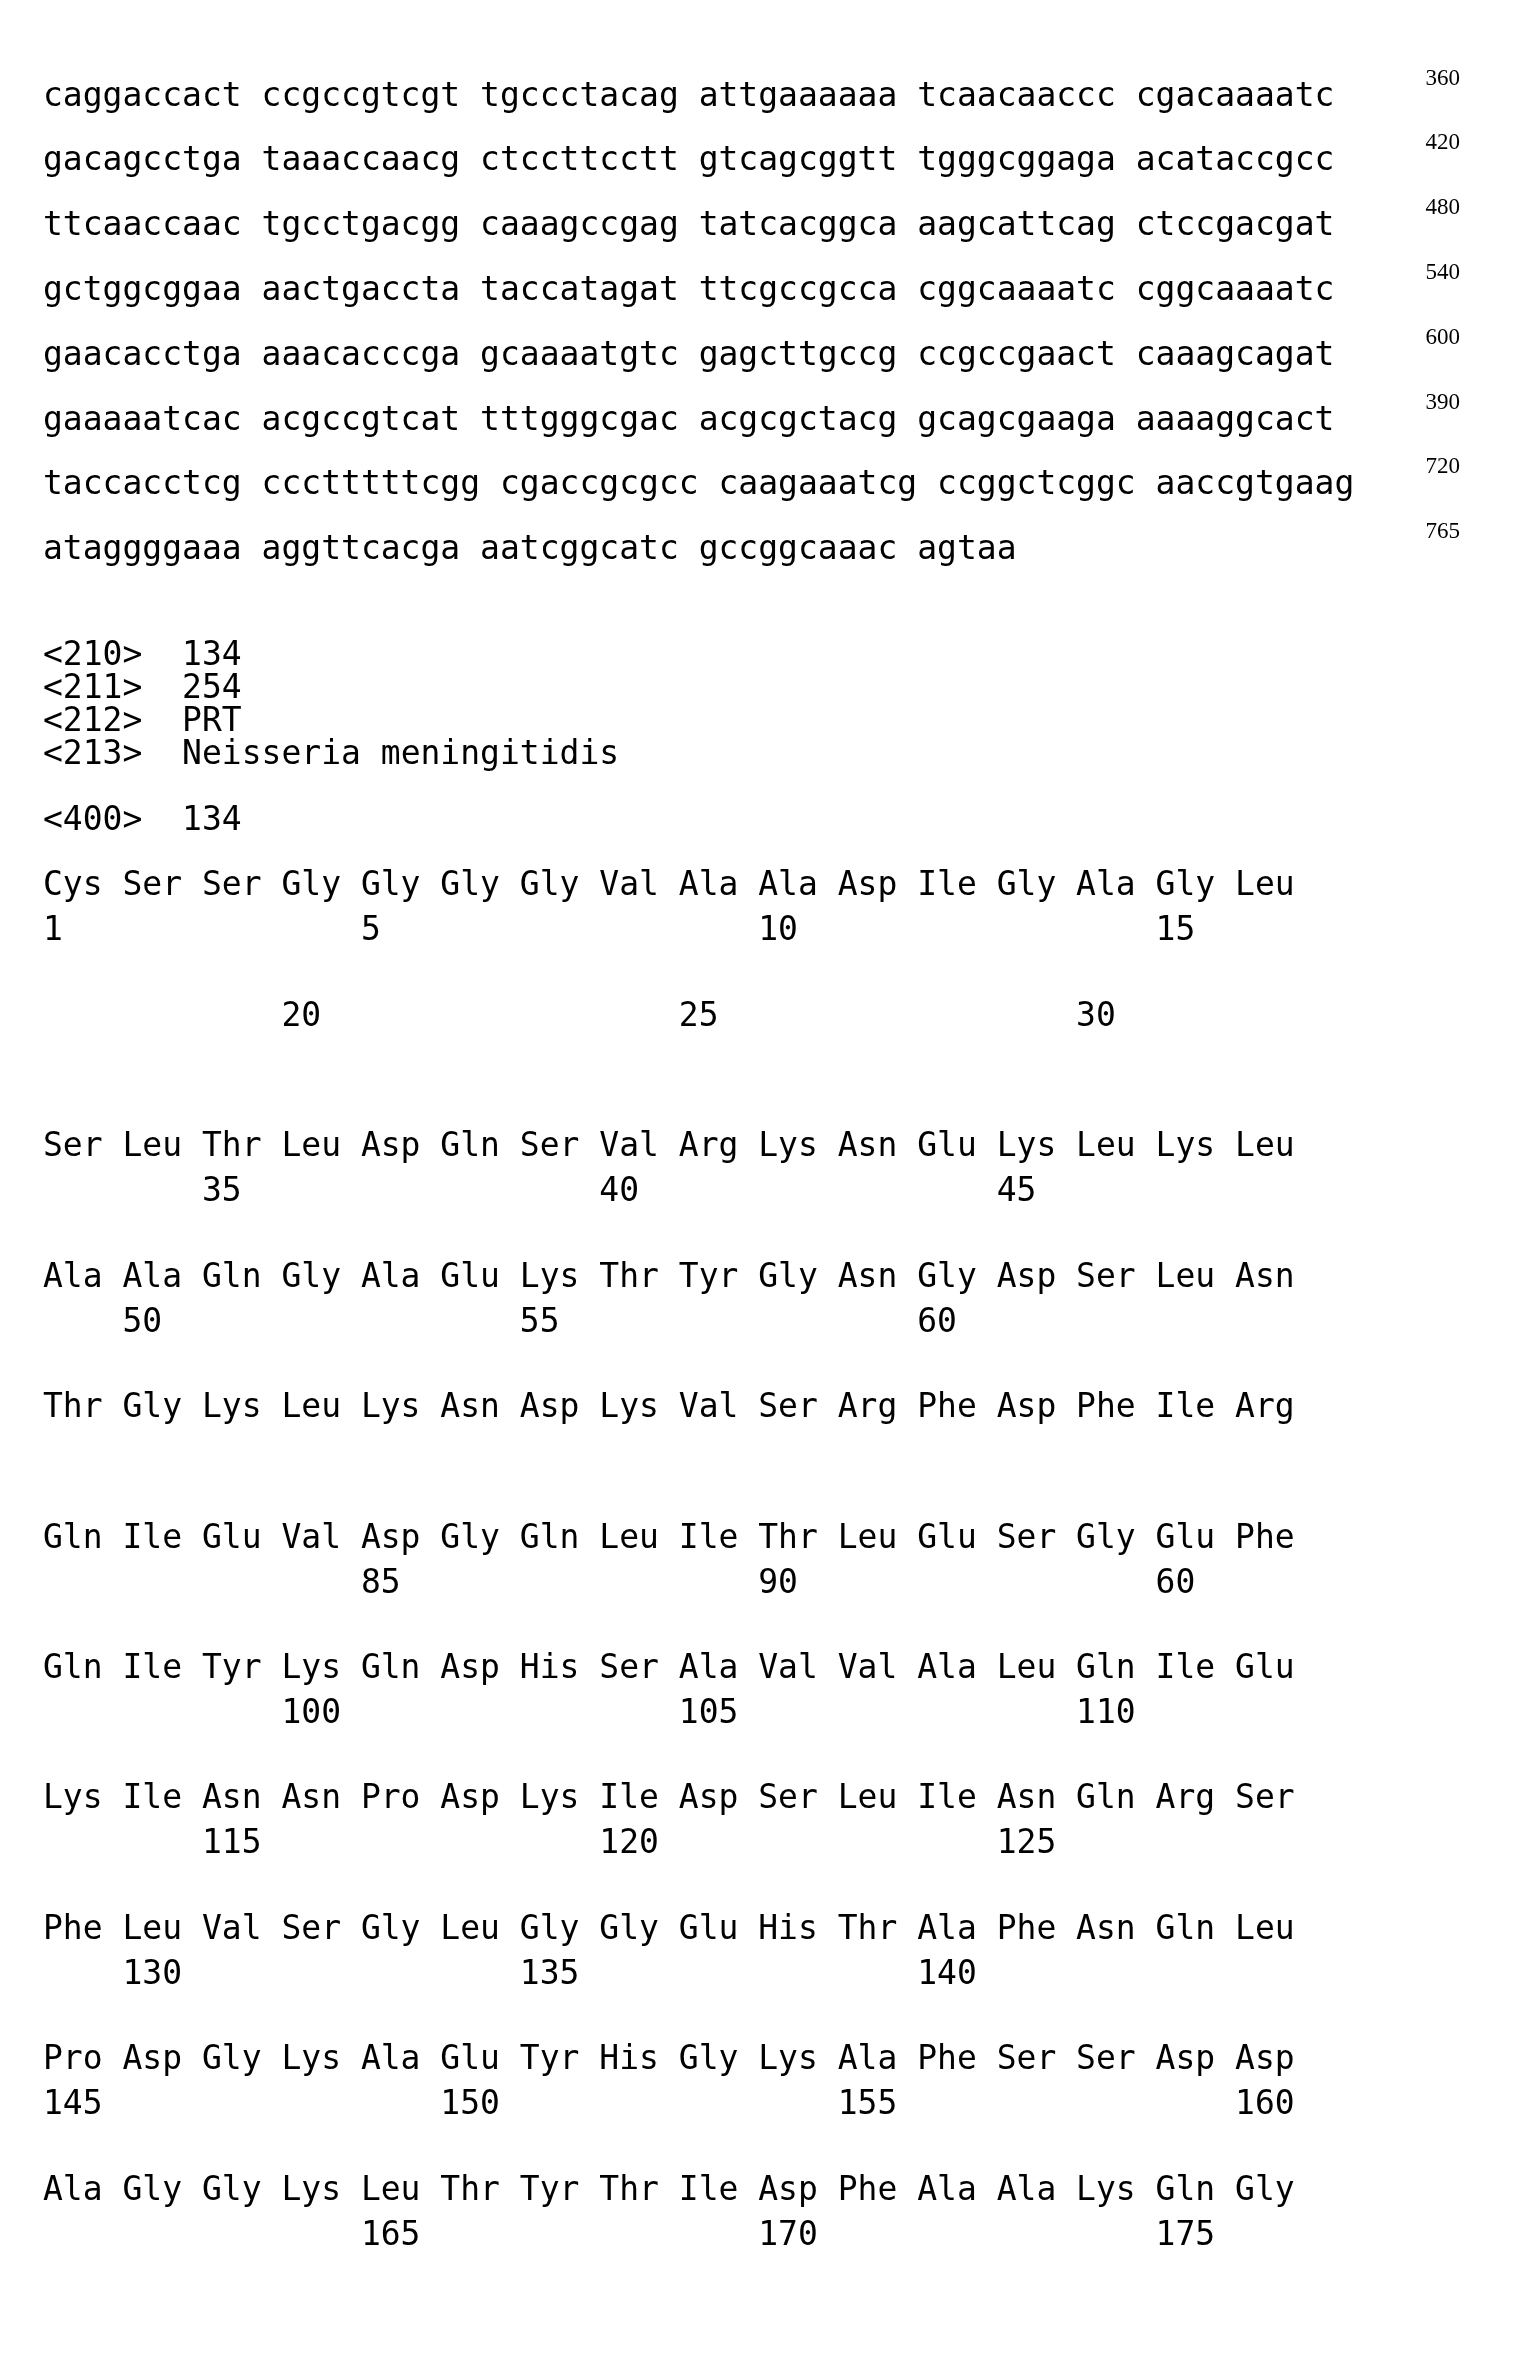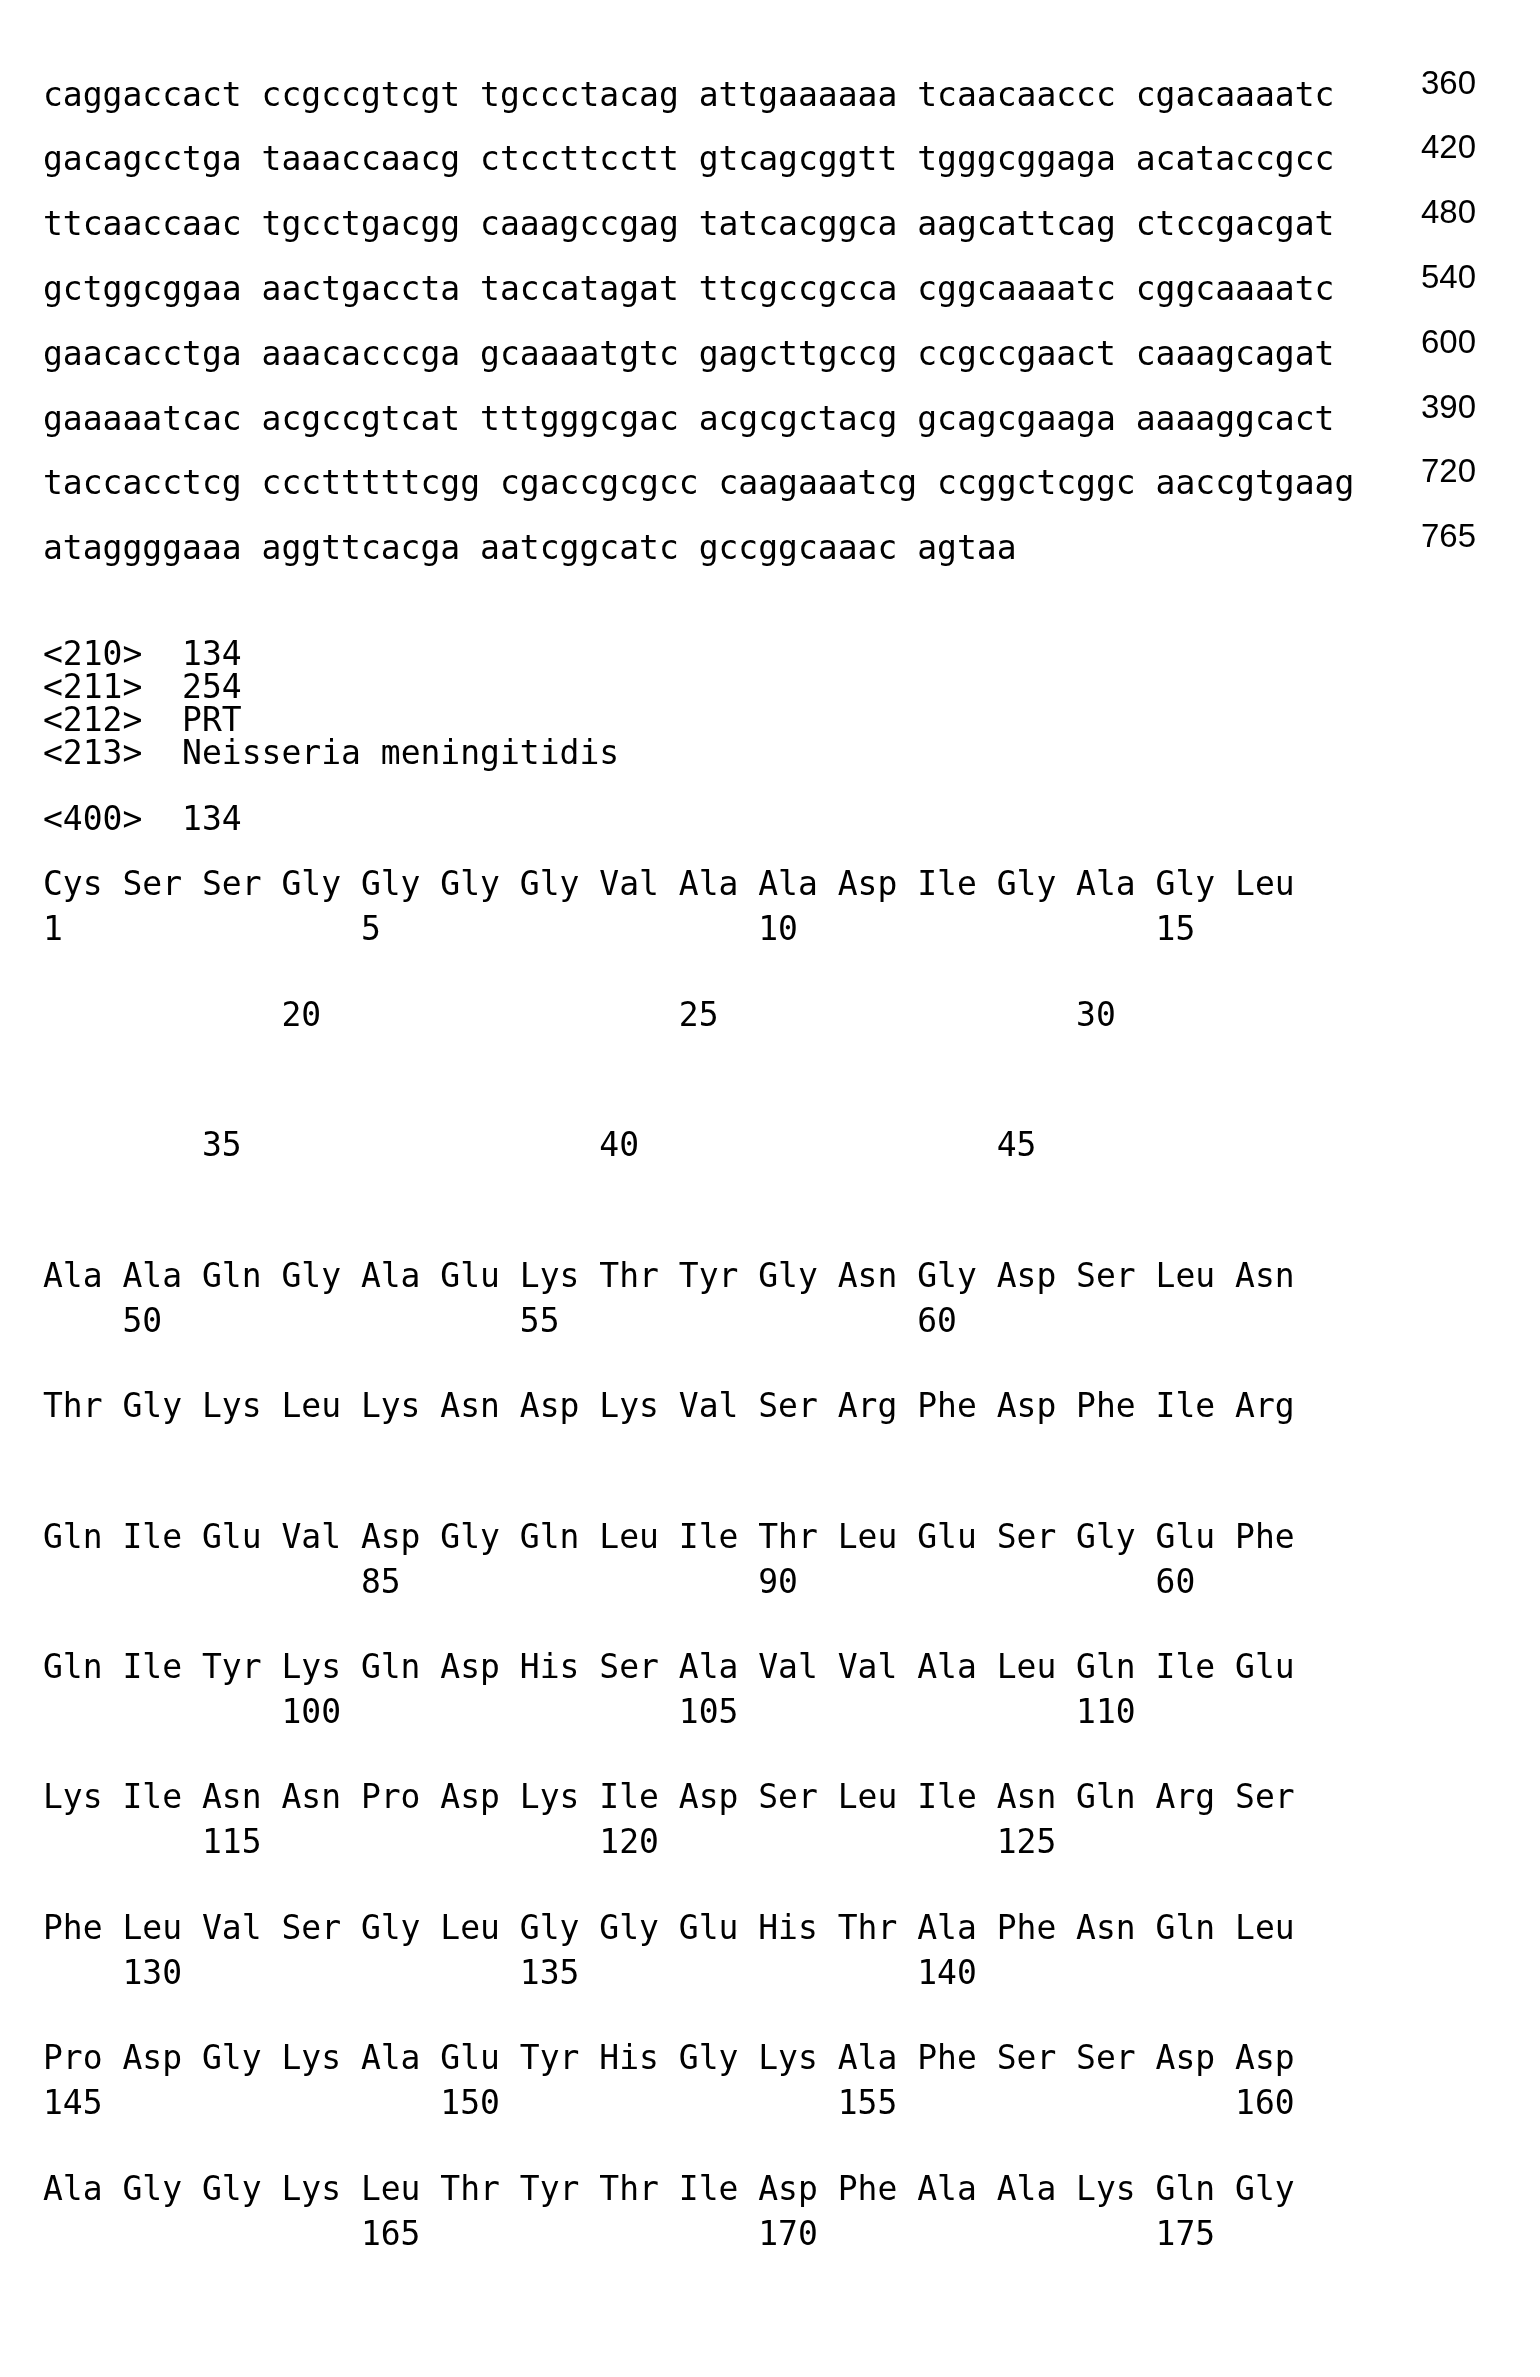--- a/index.html
+++ b/index.html
@@ -1,19 +1,19 @@
 <!DOCTYPE html>
 <html style="font-size:14px"><head>
   <meta charset="utf-8">
   <style>
     html, body { margin: 0; padding: 0; background: #ffffff; }
     body { width: 1540px; height: 2377px; position: relative; overflow: hidden; color: #000; }
     .mono { font-family: "DejaVu Sans Mono", "Liberation Mono", monospace; font-size: 33px; line-height: 1; white-space: pre; position: absolute; letter-spacing: 0px; margin-top: 12px; }
     .dna-line { left: 43px; }
-    .dna-pos { font-family: Liberation Sans, sans-serif; font-size: 33px; line-height: 1; position: absolute; right: 64px; white-space: pre; }
+    .dna-pos { font-family: Liberation Serif, serif; font-size: 23px; line-height: 1; position: absolute; right: 80px; white-space: pre; }
     .meta-line { left: 43px; }
     .prot-block { position: absolute; left: 43px; }
     .prot-res, .prot-num { position: relative; }
   </style>
 </head>
 <body>
 
 <div>
   <div class="mono dna-line" style="top:66px">caggaccact ccgccgtcgt tgccctacag attgaaaaaa tcaacaaccc cgacaaaatc</div>
   <div class="dna-pos" style="top:66px">360</div>
@@ -50,20 +50,21 @@
 
 <div>
   <div class="prot-block" style="top:855px">
     <div class="mono prot-res">Cys Ser Ser Gly Gly Gly Gly Val Ala Ala Asp Ile Gly Ala Gly Leu</div>
     <div class="mono prot-num">1               5                   10                  15</div>
   </div>
   <div class="prot-block" style="top:986px">
     <div class="mono prot-num">            20                  25                  30</div>
   </div>
   <div class="prot-block" style="top:1116px">
+    <div class="mono prot-res">Ser Leu Thr Leu Asp Gln Ser Val Arg Lys Asn Glu Lys Leu Lys Leu</div>
     <div class="mono prot-num">        35                  40                  45</div>
   </div>
   <div class="prot-block" style="top:1247px">
     <div class="mono prot-res">Ala Ala Gln Gly Ala Glu Lys Thr Tyr Gly Asn Gly Asp Ser Leu Asn</div>
     <div class="mono prot-num">    50                  55                  60</div>
   </div>
   <div class="prot-block" style="top:1377px">
     <div class="mono prot-res">Thr Gly Lys Leu Lys Asn Asp Lys Val Ser Arg Phe Asp Phe Ile Arg</div>
   </div>
   <div class="prot-block" style="top:1508px">

